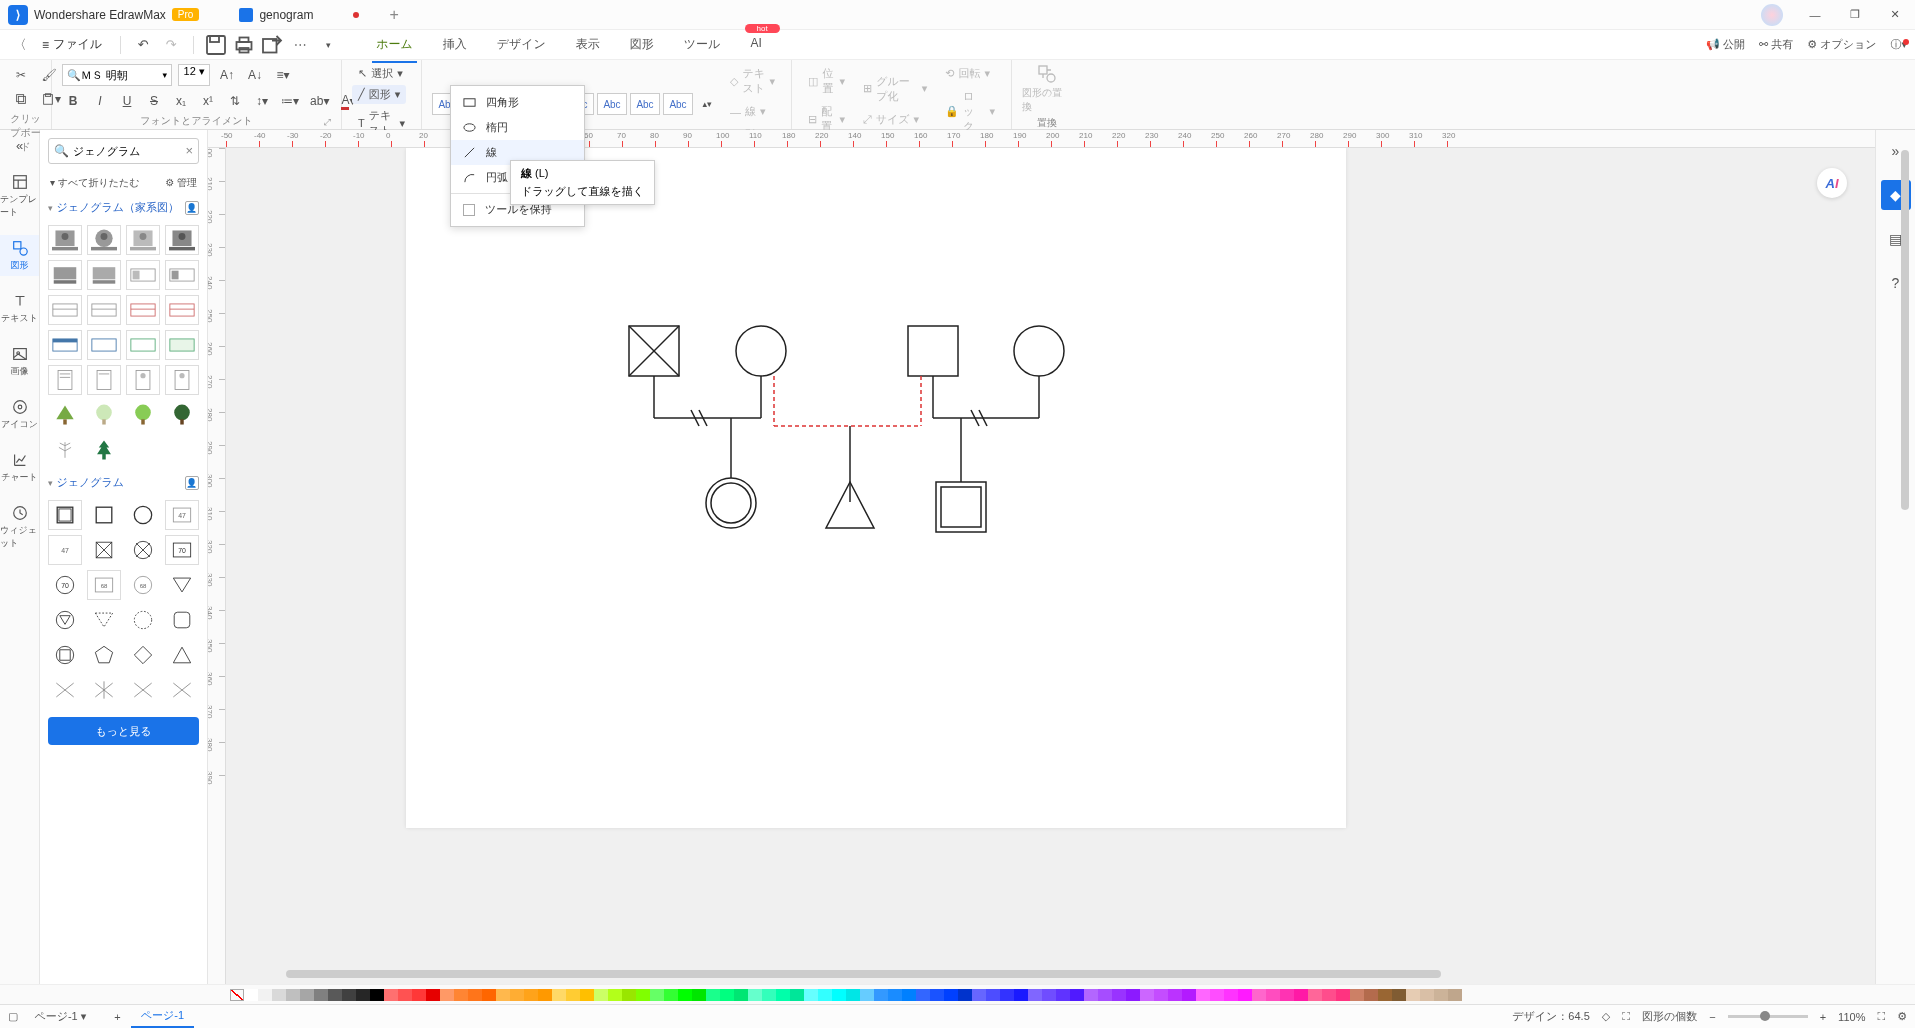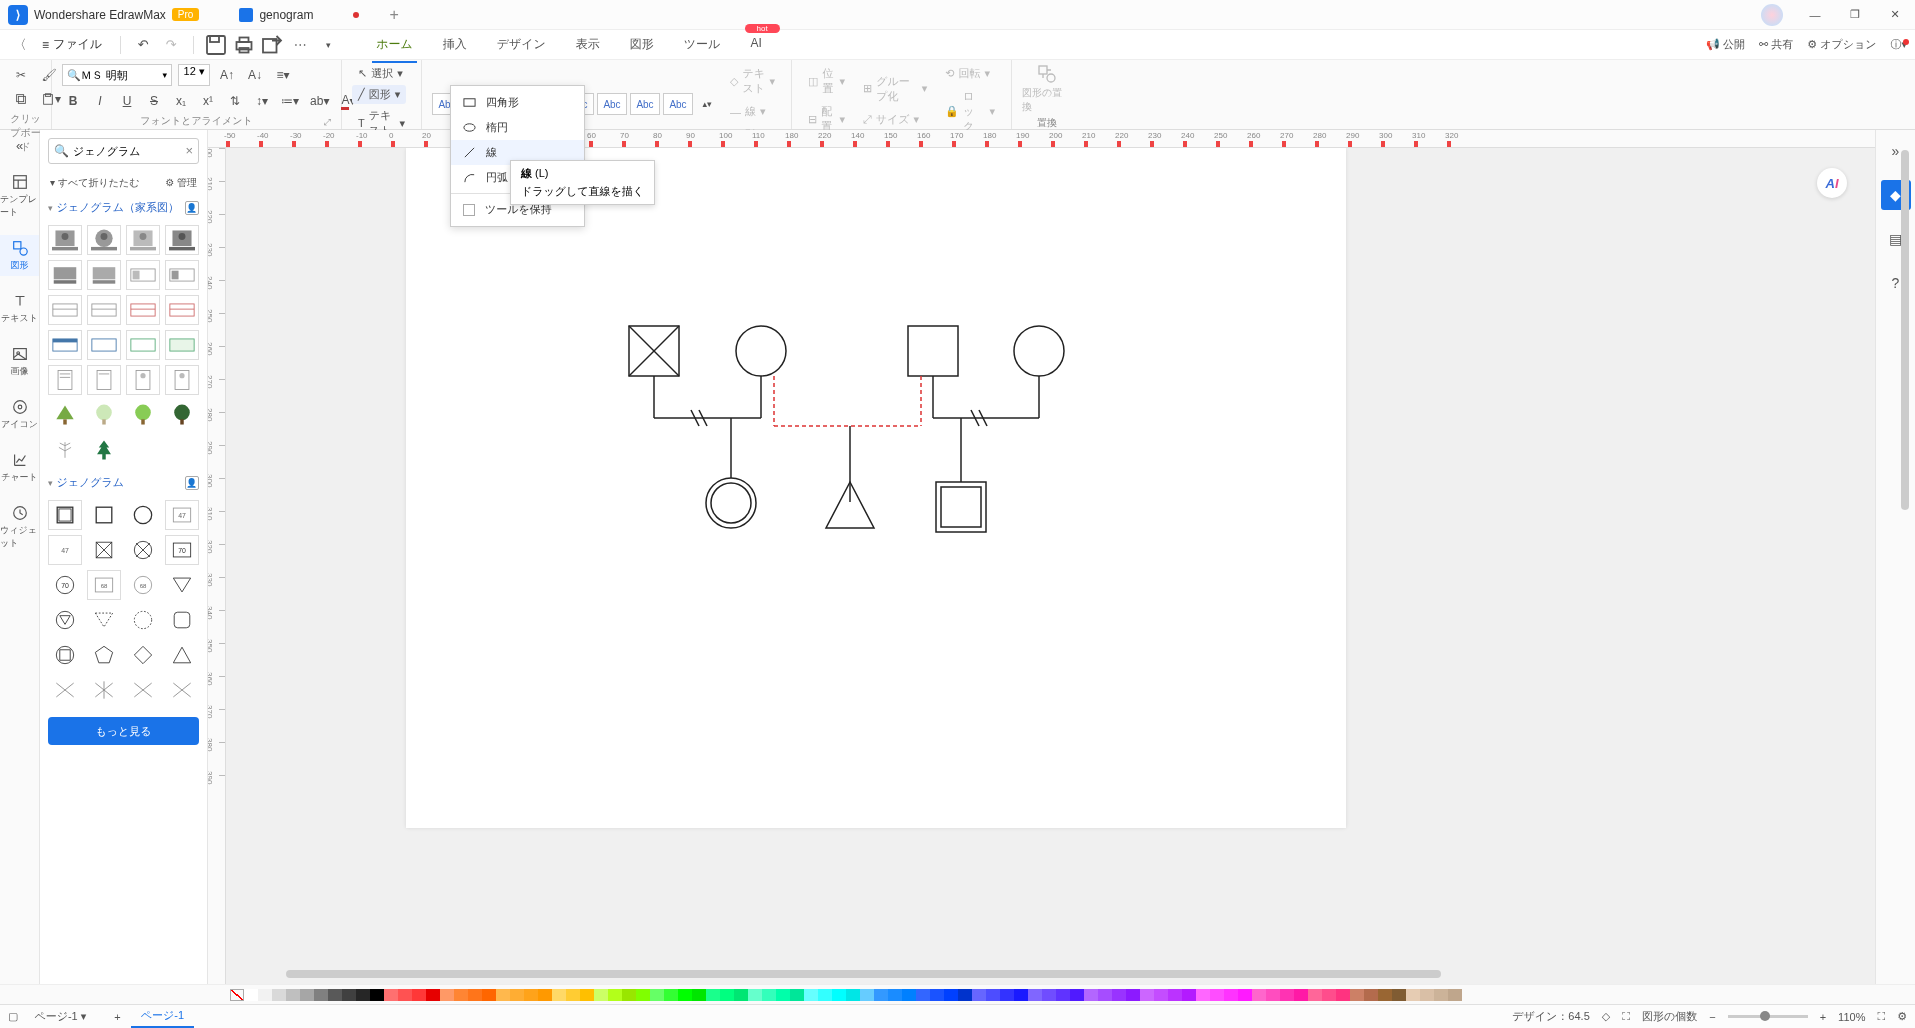--- a/index.html
+++ b/index.html
@@ -71,21 +71,21 @@
 .shape-section-header .info{ margin-left:auto; width:14px; height:14px; border:1px solid #aaa; border-radius:2px; font-size:9px; display:flex;align-items:center;justify-content:center;color:#888;}
 .shape-grid { display: grid; grid-template-columns: repeat(4, 1fr); gap: 5px; padding: 4px 8px; }
 .shape-cell { width: 34px; height: 30px; border: 1px solid #ddd; background: #fff; display: flex; align-items: center; justify-content: center; }
 .shape-cell.noborder { border: none; }
 .shape-cell svg { width: 26px; height: 24px; }
 .more-btn { margin: 8px; height: 28px; background: #1a73e8; color: #fff; border-radius: 4px; font-size: 11px; display: flex; align-items: center; justify-content: center; }
 
 
 .canvas-wrap { flex: 1; display: flex; flex-direction: column; position: relative; background: #f4f4f4; }
 .ruler-h { height: 18px; background: #fafafa; border-bottom: 1px solid #ddd; display:flex; align-items:flex-end; font-size:8px; color:#888; overflow:hidden; padding-left:18px;}
-.ruler-h .tick{ width:33px; border-left:4px solid #ef4444; height:6px; position:relative;}
+.ruler-h .tick{ width:33px; border-left:1px solid #ef4444; height:6px; position:relative;}
 .ruler-h .tick span{position:absolute; top:-10px; left:-6px;}
 .canvas-body { flex:1; display:flex; overflow:hidden;}
 .ruler-v { width: 18px; background: #fafafa; border-right: 1px solid #ddd; display:flex; flex-direction:column; font-size:8px; color:#888;}
 .ruler-v .tick{ height:33px; border-top:1px solid #bbb; width:6px; position:relative; margin-left:auto;}
 .ruler-v .tick span{position:absolute; left:-14px; top:-5px; writing-mode: vertical-rl;}
 .canvas { flex:1; position: relative; background: #f0f0f0; }
 .page { position: absolute; left: 180px; top: 0; width: 940px; height: 680px; background: #fff; box-shadow: 0 0 4px rgba(0,0,0,0.1); }
 .page svg { position: absolute; top: 0; left: 0; }
 .ai-badge { position:absolute; top:20px; right:28px; width:30px; height:30px; border-radius:50%; background:#fff; box-shadow:0 1px 4px rgba(0,0,0,0.15); display:flex;align-items:center;justify-content:center; font-size:13px; font-weight:bold; font-style:italic;}
 .ai-badge span:first-child{color:#3a6bd8;} .ai-badge span:last-child{color:#e94b8a;}

